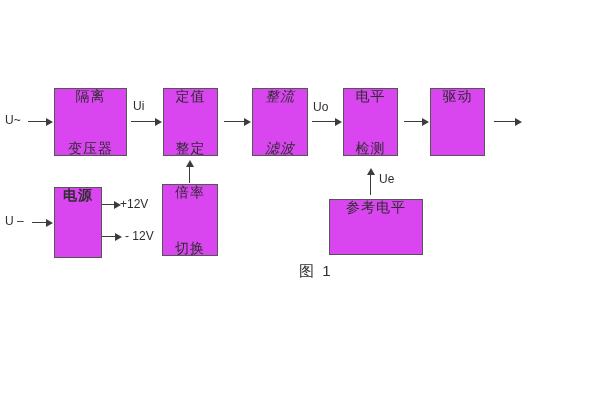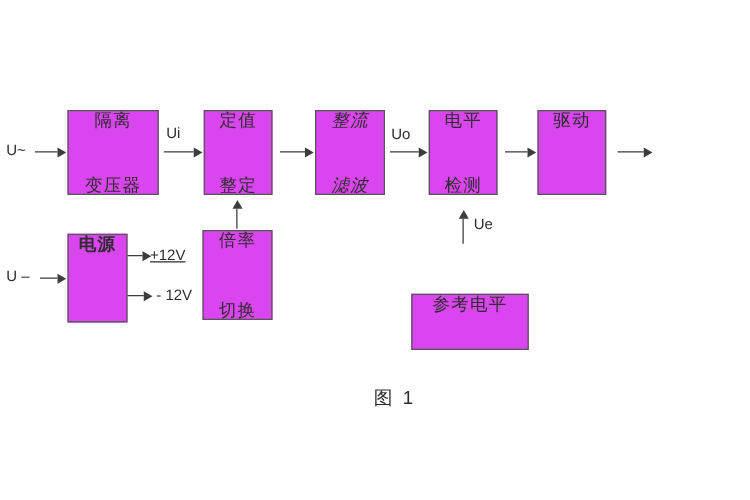--- a/index.html
+++ b/index.html
@@ -112,34 +112,34 @@
 
 
   <span class="lbl" style="left:5px;top:215px;">U –</span>
   <div class="arrow-r" style="left:32px;top:222px;width:14px;"></div>
 
   <div class="box" style="left:54px;top:187px;width:48px;height:71px;font-weight:bold;">
     <span>电源</span>
   </div>
 
   <div class="arrow-r" style="left:102px;top:204px;width:12px;"></div>
-  <span class="lbl" style="left:120px;top:198px;text-decoration:underline;">+12V</span>
+  <span class="lbl" style="left:120px;top:198px;">+12V</span>
 
   <div class="arrow-r" style="left:102px;top:236px;width:13px;"></div>
   <span class="lbl" style="left:125px;top:230px;">- 12V</span>
 
   <div class="box" style="left:162px;top:184px;width:56px;height:72px;">
     <span>倍率</span>
     <span>切换</span>
   </div>
 
   <div class="arrow-u" style="left:189px;top:167px;height:16px;"></div>
 
-  <div class="box" style="left:329px;top:199px;width:94px;height:45px;margin-top:36px;">
+  <div class="box" style="left:329px;top:199px;width:94px;height:56px;">
     <span>参考电平</span>
   </div>
 
   <div class="arrow-u" style="left:370px;top:175px;height:20px;"></div>
   <span class="lbl" style="left:379px;top:173px;">Ue</span>
 
-  <span class="lbl caption" style="left:299px;top:263px;margin-top:48px;">图 1</span>
+  <span class="lbl caption" style="left:299px;top:263px;">图 1</span>
 
 </div>
 
 </body></html>

